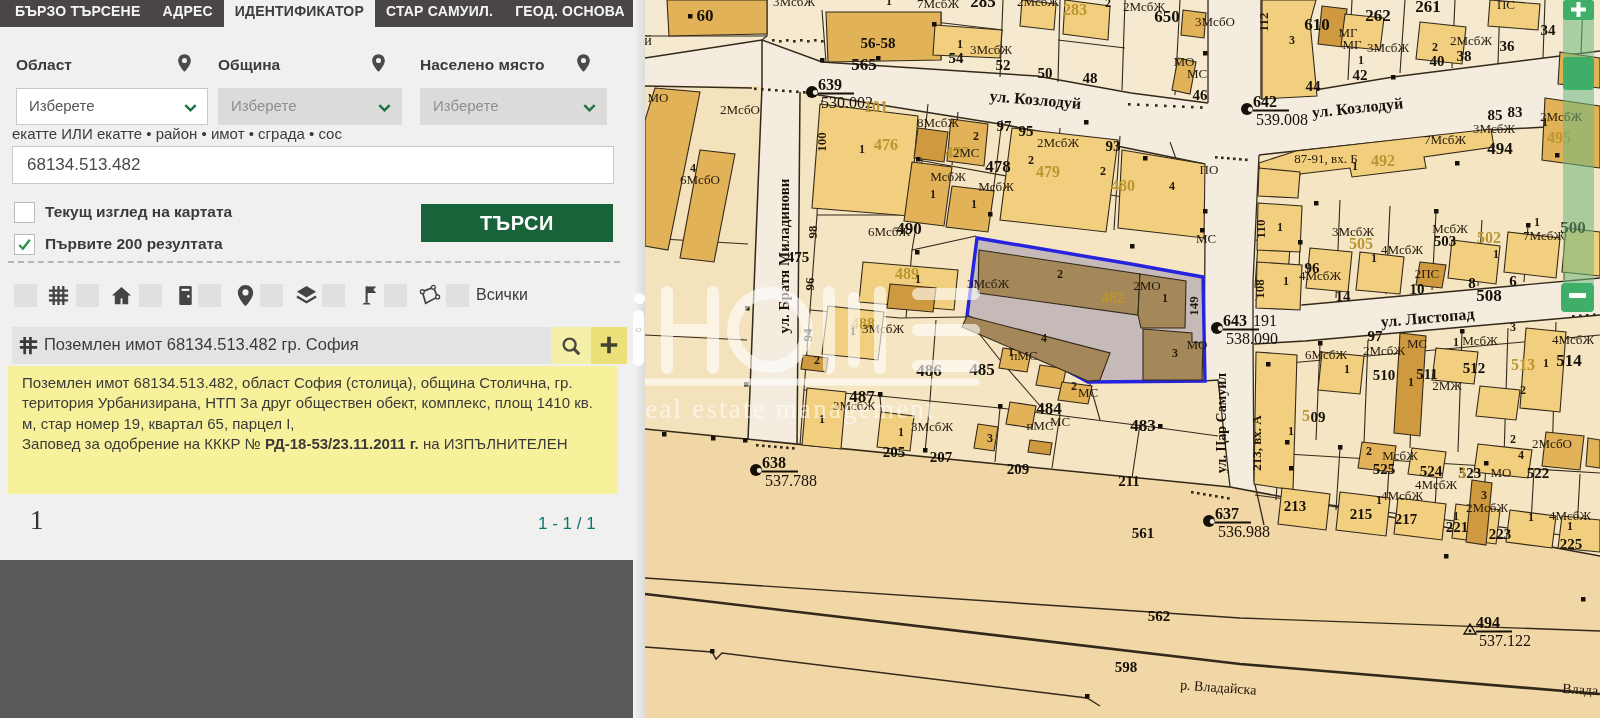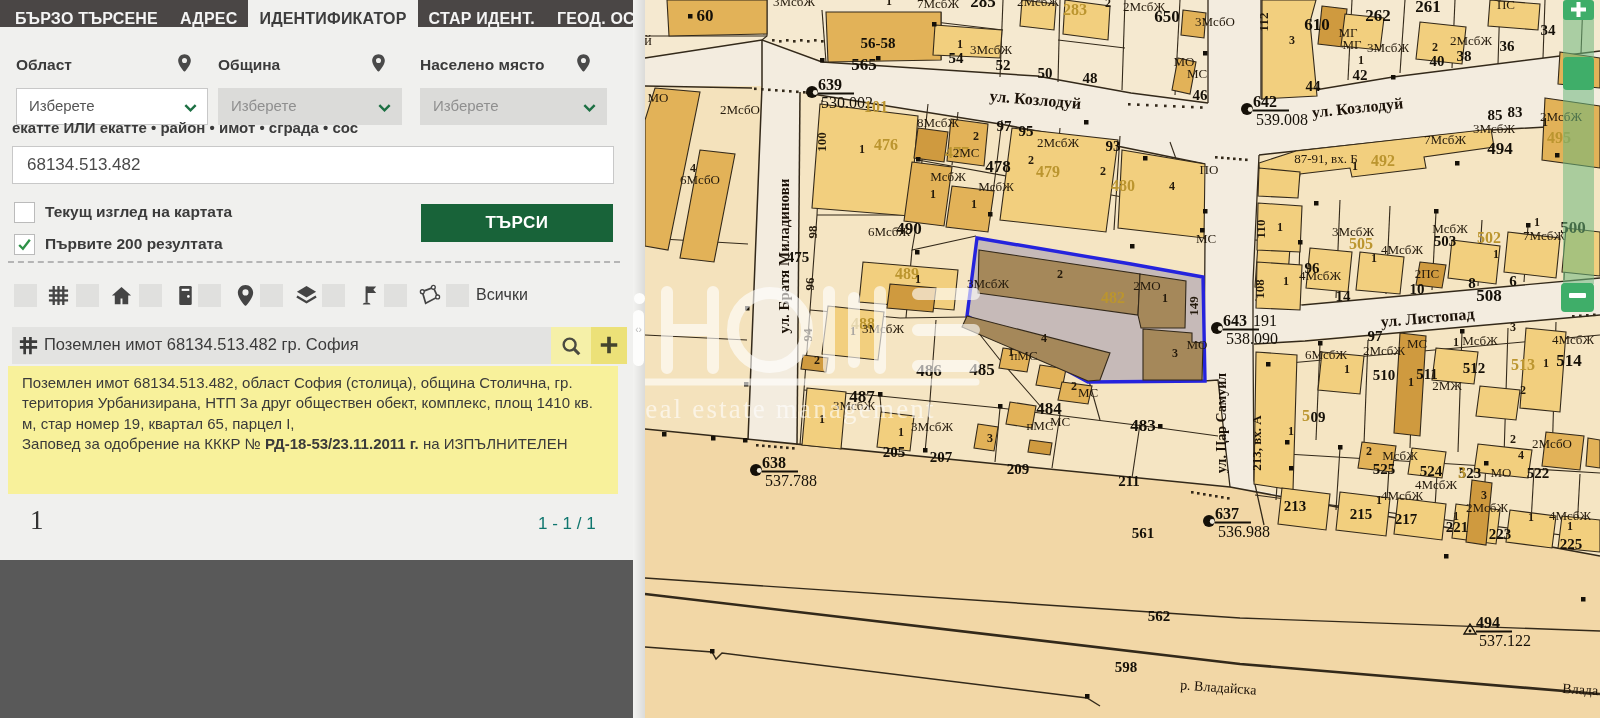--- a/index.html
+++ b/index.html
@@ -1,37 +1,37 @@
 <!DOCTYPE html>
 <html lang="bg"><head><meta charset="utf-8"><title>КАИС</title>
 <style>
 *{margin:0;padding:0;box-sizing:border-box;}
 html,body{width:1600px;height:718px;overflow:hidden;background:#f0f0ee;font-family:"Liberation Sans",sans-serif;}
 #app{position:relative;width:1600px;height:718px;}
 #panel{position:absolute;left:0;top:0;width:633px;height:718px;background:#f0f0ee;}
 #tabs{position:absolute;left:0;top:0;width:633px;height:27px;background:#4a4645;white-space:nowrap;padding-left:4px;}
-.tab{display:inline-block;color:#f4f4f4;font-weight:bold;font-size:16px;padding:10px 11px 8px;letter-spacing:0.2px;}
+.tab{display:inline-block;color:#f4f4f4;font-weight:bold;font-size:14px;padding:3px 11px 8px;letter-spacing:0.2px;}
 .tab.active{background:#f0f0ee;color:#3d3d3d;}
 .selrow{position:absolute;top:33px;left:0;height:72px;width:633px;margin-top:20px;}
 .selcol{position:absolute;top:0;height:72px;}
 .sellab{position:relative;font-weight:bold;font-size:15.5px;color:#3b3b3b;height:28px;line-height:24px;}
 .pin{position:absolute;right:14px;top:-2px;width:19px;height:24px;}
 .selbox{position:absolute;left:0;right:0;top:35px;height:37px;border:1px solid #c8c8c8;}
 .selbox.white{background:#fff;}
 .selbox.gray{background:#dbdbd9;border-color:#dbdbd9;}
 .seltxt{position:absolute;left:12px;top:8px;font-size:15px;color:#555;}
 .seltxt.dim{color:#8f8f8f;}
 .chev{position:absolute;right:9px;top:11px;width:15px;height:15px;}
-#ekatte{position:absolute;left:12px;top:119px;font-weight:bold;font-size:15px;color:#3b3b3b;}
+#ekatte{position:absolute;left:12px;top:125px;font-weight:normal;font-size:15px;color:#3b3b3b;}
 #biginput{position:absolute;left:12px;top:146px;width:602px;height:38px;background:#fff;border:1px solid #c8c8c8;font-size:17px;color:#4a4a4a;line-height:36px;padding-left:14px;}
 .cbrow{position:absolute;left:14px;height:22px;}
 .cb{position:absolute;left:0;top:0;width:21px;height:21px;background:#fff;border:1px solid #bbb;}
 .cb.ck svg{position:absolute;left:1px;top:1px;width:17px;height:17px;}
 .cbl{position:absolute;left:31px;top:1px;font-weight:bold;font-size:15.5px;color:#3b3b3b;white-space:nowrap;}
-#searchbtn{position:absolute;left:421px;top:204px;width:192px;height:38px;background:#186339;color:#fff;font-weight:bold;font-size:17px;text-align:center;line-height:38px;letter-spacing:0.5px;}
+#searchbtn{position:absolute;left:421px;top:204px;width:192px;height:38px;background:#186339;color:#fff;font-weight:bold;font-size:20px;text-align:center;line-height:38px;letter-spacing:0.5px;}
 #dash{position:absolute;left:8px;top:261px;width:612px;border-top:2px dashed #b5b5b5;}
 #iconrow{position:absolute;left:0;top:284px;height:26px;width:633px;}
 .icb{position:absolute;top:0;width:23px;height:23px;background:#e0e0de;}
 .ic{position:absolute;top:0;width:23px;height:23px;}
 #vsichki{position:absolute;left:476px;top:2px;font-size:16px;color:#3b3b3b;}
 #resrow{position:absolute;left:12px;top:327px;width:615px;height:37px;background:#e3e3e1;text-align:center;}
 .ric{position:absolute;left:5px;top:7px;width:23px;height:23px;}
 #restxt{position:absolute;left:32px;top:8px;font-size:16.5px;color:#3b3b3b;}
 #magcell{position:absolute;left:539px;top:0;width:40px;height:37px;background:#f5f0a8;}
 #magcell svg{position:absolute;left:9px;top:8px;width:22px;height:22px;}
@@ -45,21 +45,21 @@
 #splitcircle{position:absolute;left:1px;top:293px;width:11px;height:11px;border-radius:50%;background:#fdfdfc;}
 #splitpill{position:absolute;left:0px;top:310px;width:11px;height:56px;border-radius:6px;background:#fdfdfc;color:#b9b9b9;font-size:10px;text-align:center;line-height:11px;padding-top:14px;}
 #map{position:absolute;left:633px;top:0;}
 #map text{font-family:"Liberation Serif",serif;}
 </style></head>
 <body>
 <div id="app">
 
 <div id="panel">
   <div id="tabs">
-    <span class="tab">БЪРЗО ТЪРСЕНЕ</span><span class="tab">АДРЕС</span><span class="tab active">ИДЕНТИФИКАТОР</span><span class="tab">СТАР ИДЕНТ.</span><span class="tab">ГЕОД. ОСНОВА</span>
+    <span class="tab">БЪРЗО ТЪРСЕНЕ</span><span class="tab">АДРЕС</span><span class="tab active">ИДЕНТИФИКАТОР</span><span class="tab">СТАР САМУИЛ.</span><span class="tab">ГЕОД. ОСНОВА</span>
   </div>
   <div class="selrow">
     <div class="selcol" style="left:16px;width:192px;">
       <div class="sellab">Област <svg class="pin" viewBox="0 0 24 24">
               <path d="M12 1C7.6 1 4 4.6 4 9c0 5.2 6.5 12.6 7.3 13.5.4.4 1 .4 1.4 0C13.5 21.6 20 14.2 20 9c0-4.4-3.6-8-8-8zm0 11a3.2 3.2 0 1 1 0-6.4 3.2 3.2 0 0 1 0 6.4z" fill="#4a4a4a"></path>
             </svg></div>
       <div class="selbox white">
             <span class="seltxt">Изберете</span>
             <svg class="chev" viewBox="0 0 16 16">
               <path d="M2.5 5.5 L8 11 L13.5 5.5" fill="none" stroke="#1d7044" stroke-width="2.6"></path>

